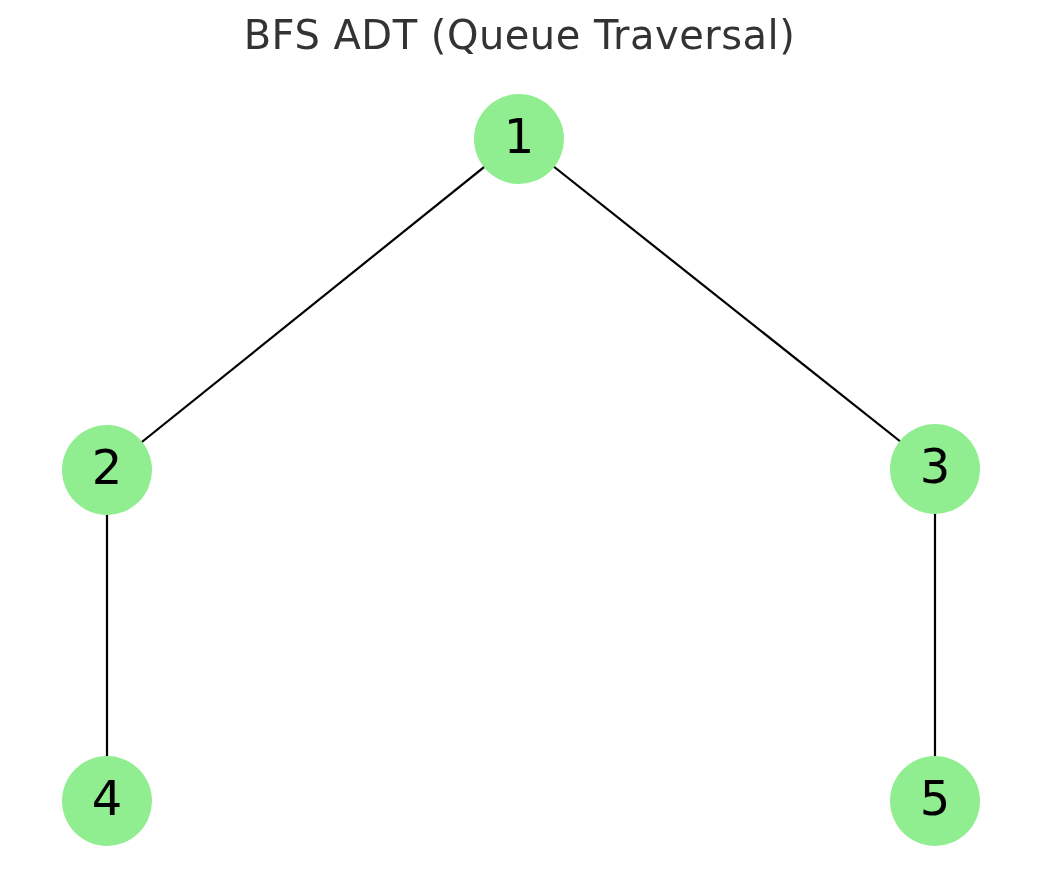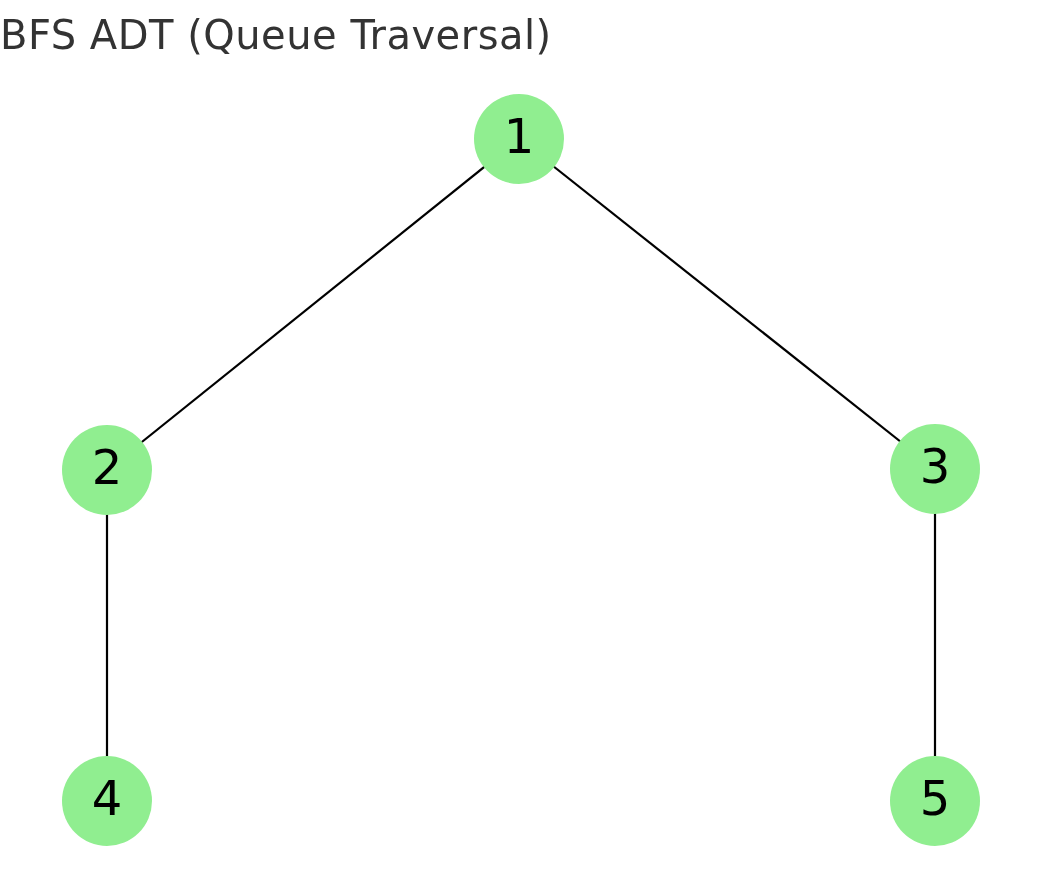--- a/index.html
+++ b/index.html
@@ -13,20 +13,21 @@
     width: 1039px;
     height: 890px;
     background: #ffffff;
     overflow: hidden;
   }
   .figure-title {
     position: absolute;
     top: 12px;
     left: 0;
     width: 100%;
+    text-align: center;
     font-size: 40px;
     line-height: 1.15;
     color: #333333;
     letter-spacing: 0.5px;
     user-select: none;
   }
   .graph-canvas {
     position: absolute;
     top: 0;
     left: 0;

